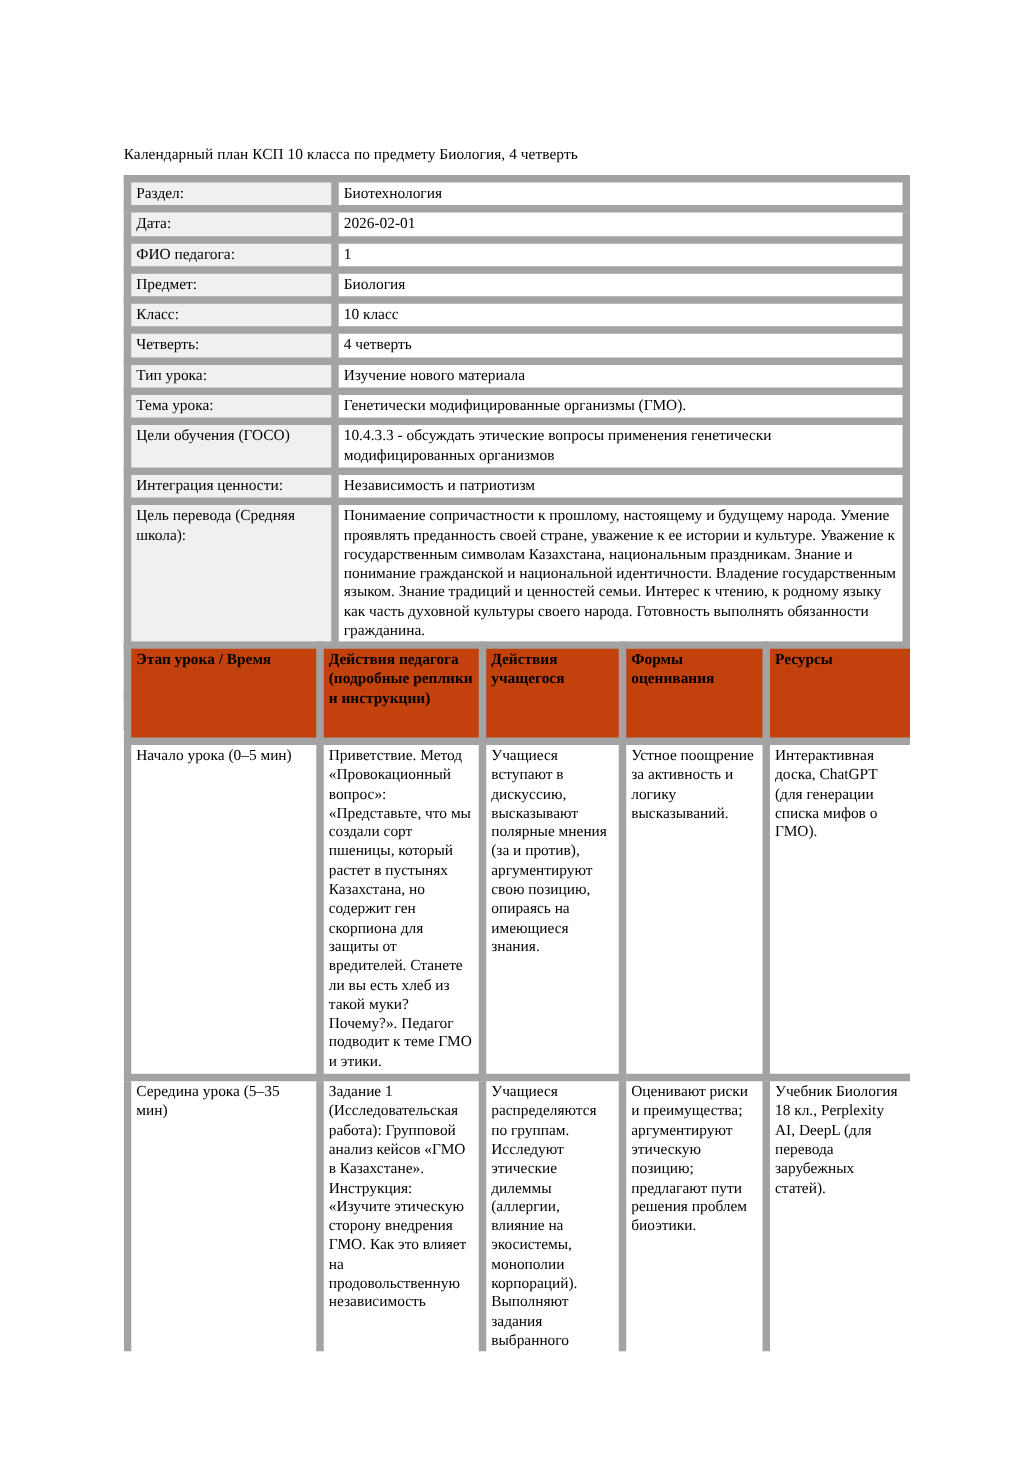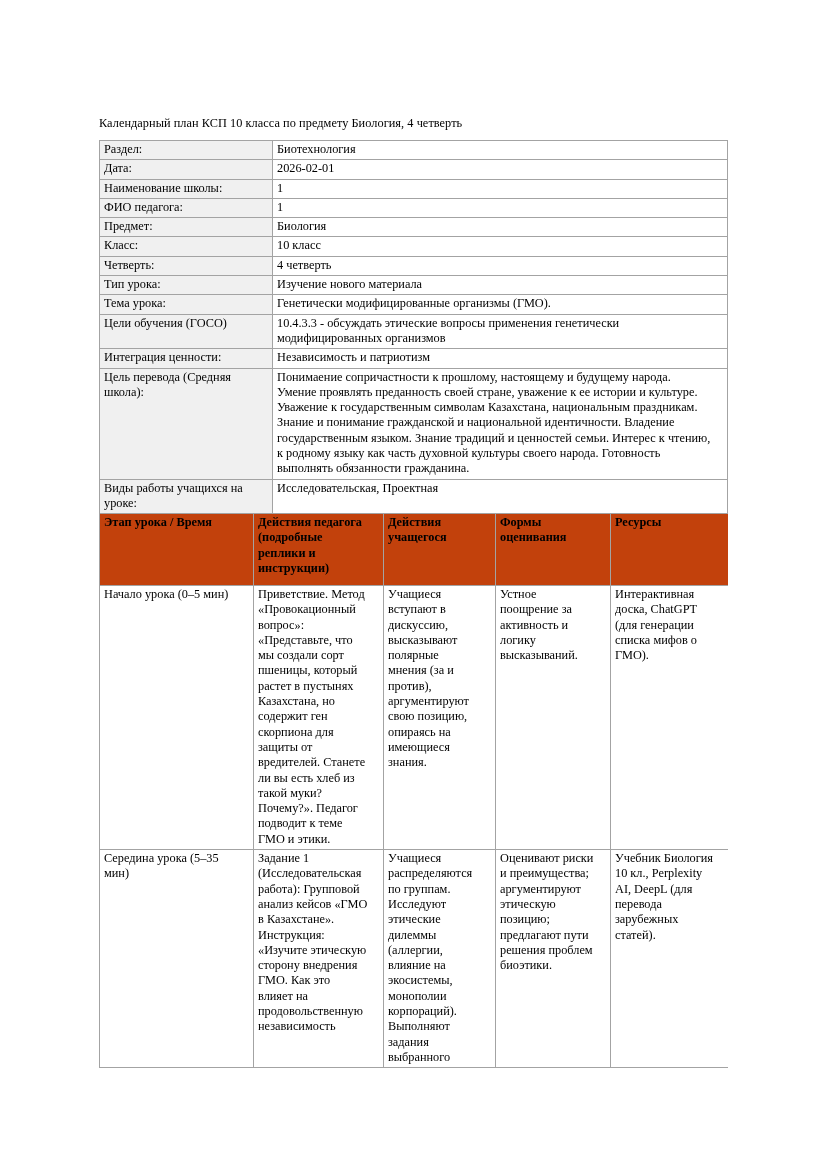--- a/index.html
+++ b/index.html
@@ -40,23 +40,23 @@
     line-height: 15px;
     margin: 2px 0 6px 0;
   }
   table {
     border-collapse: collapse;
     width: 629px;
     table-layout: fixed;
     font-size: 12.3px;
   }
   table td, table th {
-    border: 1px solid #a3a3a3;
+    border: 6px solid #a3a3a3;
     vertical-align: top;
-    padding: 1px 15px 2px 4px;
+    padding: 1px 3px 2px 4px;
     line-height: 15.3px;
     font-weight: normal;
     text-align: left;
     word-wrap: break-word;
     overflow-wrap: break-word;
     hyphens: none;
   }
   
   .info-table .lbl {
     width: 153px;
@@ -103,24 +103,20 @@
 
     <table class="info-table">
       <tbody>
         <tr>
           <td class="lbl">Раздел:</td>
           <td class="val">Биотехнология</td>
         </tr>
         <tr>
           <td class="lbl">Дата:</td>
           <td class="val">2026-02-01</td>
-        </tr>
-        <tr>
-          <td class="lbl">Наименование школы:</td>
-          <td class="val">1</td>
         </tr>
         <tr>
           <td class="lbl">ФИО педагога:</td>
           <td class="val">1</td>
         </tr>
         <tr>
           <td class="lbl">Предмет:</td>
           <td class="val">Биология</td>
         </tr>
         <tr>
@@ -190,19 +186,19 @@
           <td>Приветствие. Метод «Провокационный вопрос»: «Представьте, что мы создали сорт пшеницы, который растет в пустынях Казахстана, но содержит ген скорпиона для защиты от вредителей. Станете ли вы есть хлеб из такой муки? Почему?». Педагог подводит к теме ГМО и этики.</td>
           <td>Учащиеся вступают в дискуссию, высказывают полярные мнения (за и против), аргументируют свою позицию, опираясь на имеющиеся знания.</td>
           <td>Устное поощрение за активность и логику высказываний.</td>
           <td>Интерактивная доска, ChatGPT (для генерации списка мифов о ГМО).</td>
         </tr>
         <tr>
           <td>Середина урока (5–35 мин)</td>
           <td>Задание 1 (Исследовательская работа): Групповой анализ кейсов «ГМО в Казахстане». Инструкция: «Изучите этическую сторону внедрения ГМО. Как это влияет на продовольственную независимость</td>
           <td>Учащиеся распределяются по группам. Исследуют этические дилеммы (аллергии, влияние на экосистемы, монополии корпораций). Выполняют задания выбранного</td>
           <td>Оценивают риски и преимущества; аргументируют этическую позицию; предлагают пути решения проблем биоэтики.</td>
-          <td>Учебник Биология 10 кл., Perplexity AI, DeepL (для перевода зарубежных статей).</td>
+          <td>Учебник Биология 18 кл., Perplexity AI, DeepL (для перевода зарубежных статей).</td>
         </tr>
       </tbody>
     </table>
   </div>
 
 </div>
 
 </body></html>

